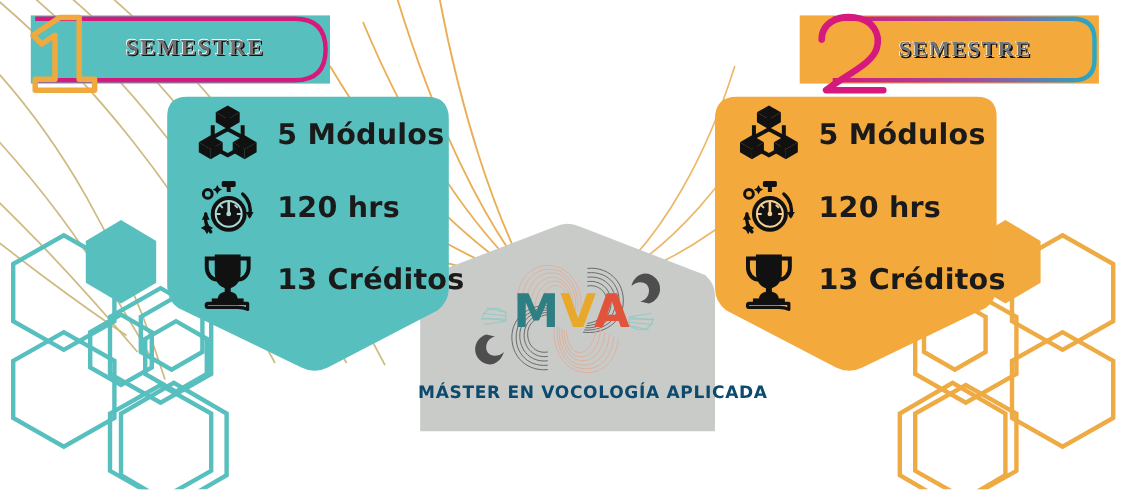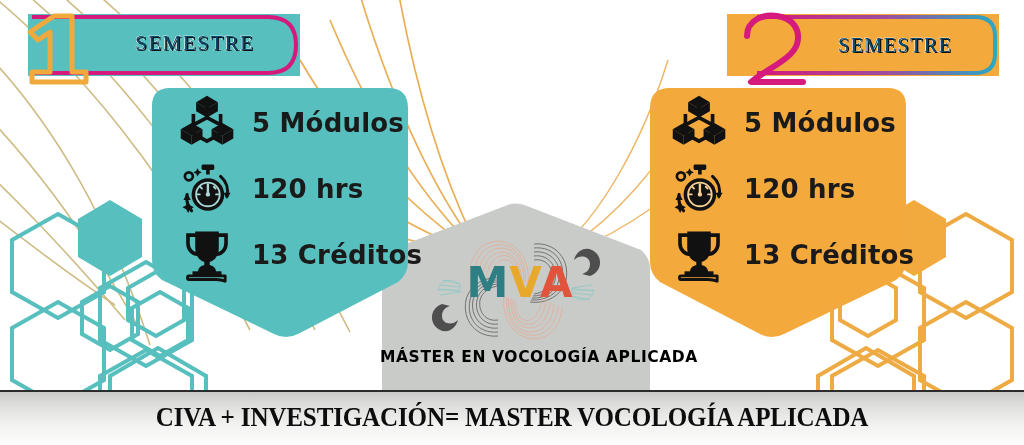--- a/index.html
+++ b/index.html
@@ -13,28 +13,27 @@
   
   .bg-svg{position:absolute;left:0;top:0;width:1024px;height:445px;}
 
   
   .sem-head{position:absolute;height:62px;}
   .sem-head .bar{position:absolute;left:0;top:0;right:0;bottom:0;}
   .sem-head .outline{position:absolute;left:0;top:0;right:0;bottom:0;}
   .sem-head .word{
     position:absolute;
     font-family:"Liberation Serif", serif;
-    font-weight:400;
+    font-weight:700;
     letter-spacing:1.5px;
-    color:#0c4a6e;
+    color:#737373;
     -webkit-text-stroke:0.6px #ffffff;
     paint-order:stroke fill;
     text-shadow:1.3px 1.3px 0 #111, -0.5px -0.5px 0 #fff;
     white-space:nowrap;
-    margin-left:21px;
   }
 
   
   #head-1{left:28px;top:14px;width:272px;}
   #head-1 .bar{background:#57bfbd;}
   #head-1 .word{left:86px;top:17px;font-size:21px;}
 
   
   #head-2{left:727px;top:14px;width:272px;}
   #head-2 .bar{background:#f4a93c;}
@@ -49,21 +48,21 @@
     font-family:"DejaVu Sans", sans-serif;
     font-weight:700;color:#1a1a1a;font-size:26px;
     white-space:nowrap;margin-left:16px;letter-spacing:0.2px;
   }
 
   
   #logo-block{position:absolute;left:380px;top:200px;width:280px;height:192px;}
   #logo-caption{
     position:absolute;left:0;right:0;top:148px;text-align:center;
     font-family:"DejaVu Sans", sans-serif;font-weight:700;
-    font-size:15.5px;letter-spacing:0.6px;color:#000000;white-space:nowrap;
+    font-size:15.5px;letter-spacing:0.6px;color:#0c4a6e;white-space:nowrap;
   }
   .mva-letters{
     position:absolute;left:0;right:0;top:58px;text-align:center;
     font-family:"DejaVu Sans", sans-serif;font-weight:700;font-size:42px;
     letter-spacing:1px;
   }
   .mva-letters .m{color:#2e7f83;}
   .mva-letters .v{color:#e8a82a;}
   .mva-letters .a{color:#e2533c;}
 
@@ -386,17 +385,14 @@
     </div>
   </div>
 
   <div id="logo-block">
     <div class="mva-letters">
       <span class="m">M</span><span class="v">V</span><span class="a">A</span>
     </div>
     <div id="logo-caption">MÁSTER EN VOCOLOGÍA APLICADA</div>
   </div>
 
-  <div id="banner">
-    <div class="btxt">CIVA + INVESTIGACIÓN= MASTER VOCOLOGÍA APLICADA</div>
-  </div>
 
 </div>
 
 </body></html>

